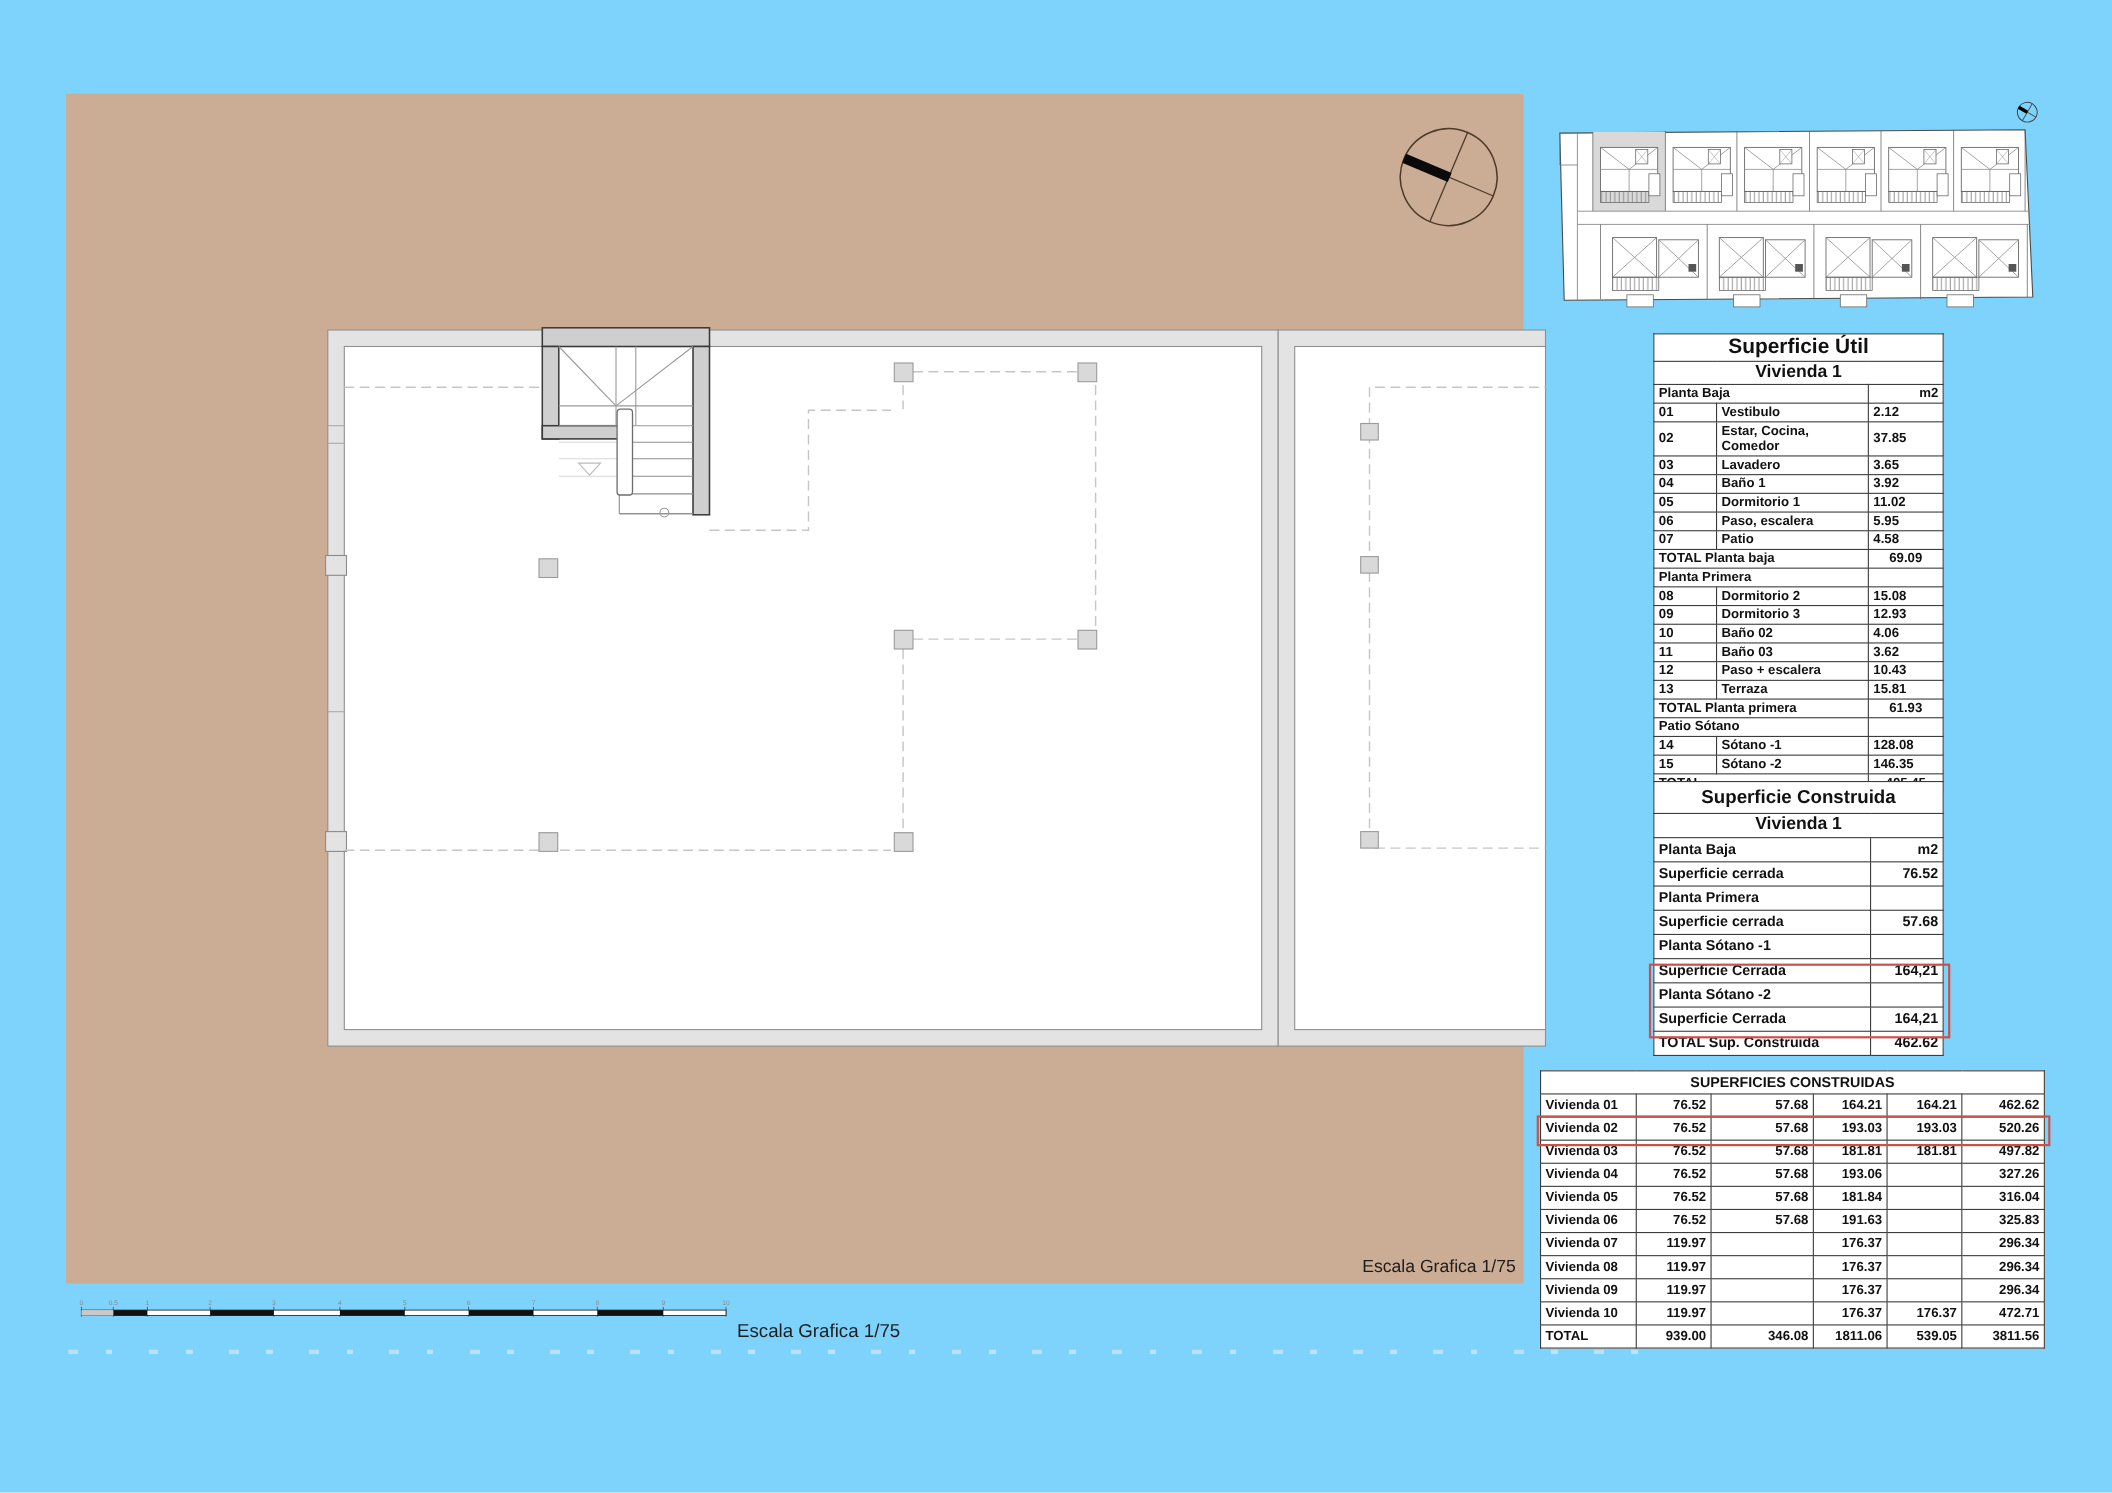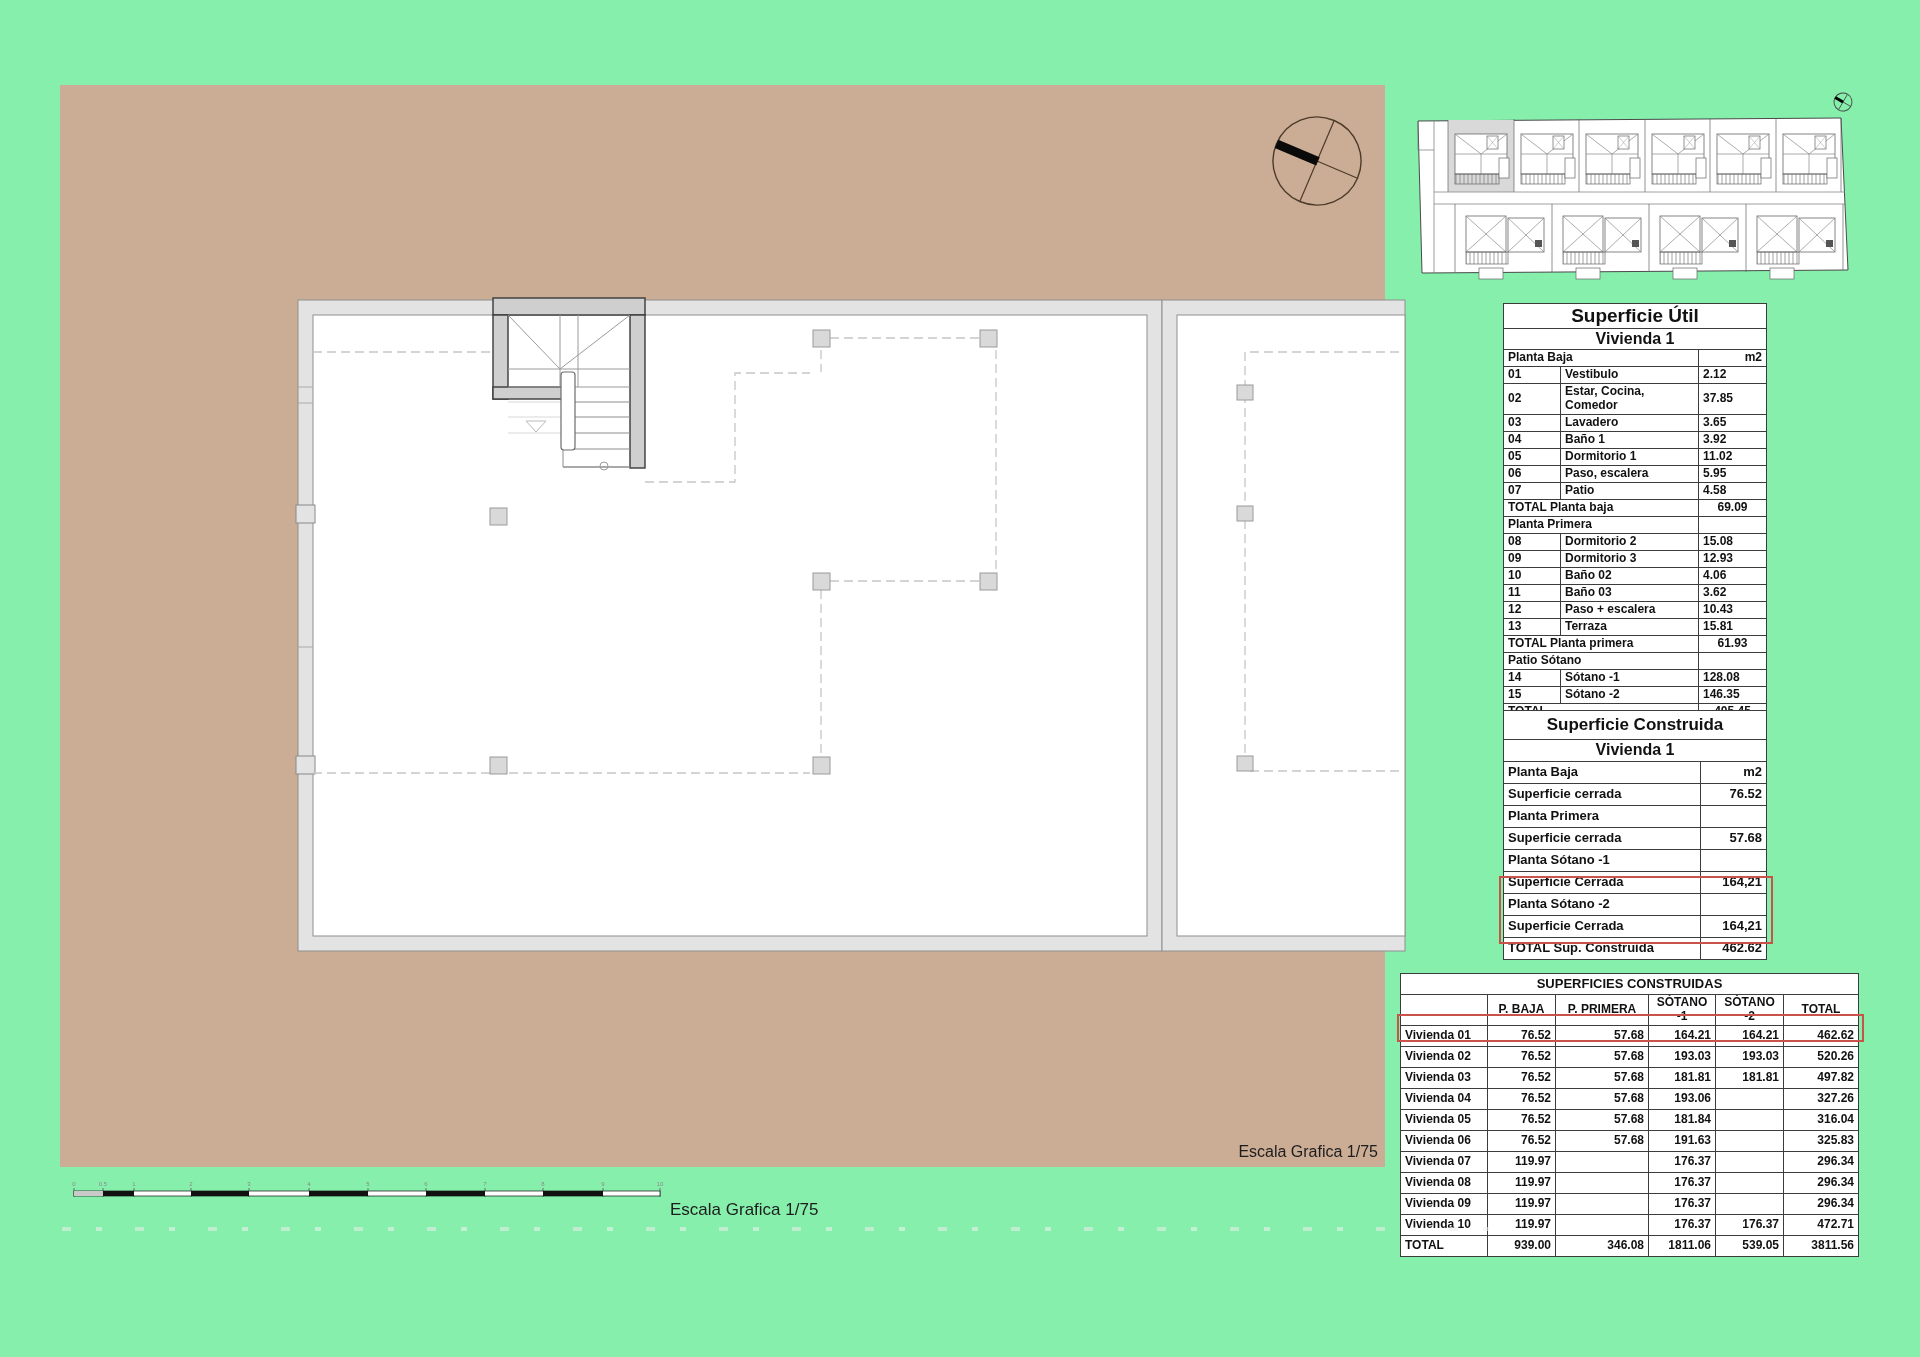--- a/index.html
+++ b/index.html
@@ -1,17 +1,17 @@
 <!DOCTYPE html>
 <html><head>
 <meta charset="utf-8">
 <style>
   html,body{margin:0;padding:0;background:#fff;}
   body{font-family:"Liberation Sans",sans-serif;}
-  .sheet{position:relative;width:1920px;height:1357px;background:#86efac;overflow:hidden;}
+  .sheet{position:relative;width:1920px;height:1357px;background:#7dd3fc;overflow:hidden;}
   .abs{position:absolute;}
   
   table.tbl{border-collapse:collapse;table-layout:fixed;background:#fff;font-weight:bold;color:#111;}
   table.tbl td{border:1px solid #3c3c3c;padding:1px 4px;line-height:1.15;overflow:hidden;vertical-align:middle;}
   .t-title{text-align:center;font-size:19px;height:24px;}
   .t-sub{text-align:center;font-size:16px;height:19px;}
   
   #util-table{font-size:12px;}
   #util-table td{height:14px;}
   #util-table td.val, #util-table td.total-val{text-align:center;}
@@ -386,28 +386,20 @@
         <col style="width:68px">
         <col style="width:93px">
       <col style="width:67px">
         <col style="width:68px">
         <col style="width:75px">
     </colgroup>
     <tbody>
       <tr>
         <td colspan="6" class="t-title" data-bind="superficies_table.title">SUPERFICIES CONSTRUIDAS</td>
       </tr>
-      <tr>
-        <td class="col-h" data-bind="superficies_table.columns.0"></td>
-        <td class="col-h" data-bind="superficies_table.columns.1">P. BAJA</td>
-        <td class="col-h" data-bind="superficies_table.columns.2">P. PRIMERA</td>
-        <td class="col-h" data-bind="superficies_table.columns.3">SÓTANO -1</td>
-        <td class="col-h" data-bind="superficies_table.columns.4">SÓTANO -2</td>
-        <td class="col-h" data-bind="superficies_table.columns.5">TOTAL</td>
-      </tr>
     </tbody>
     <tbody data-bind-rows="superficies_table.rows">
         <tr>
           <td>Vivienda 01</td>
           <td>76.52</td>
           <td>57.68</td>
           <td>164.21</td>
           <td>164.21</td>
           <td>462.62</td>
         </tr>

